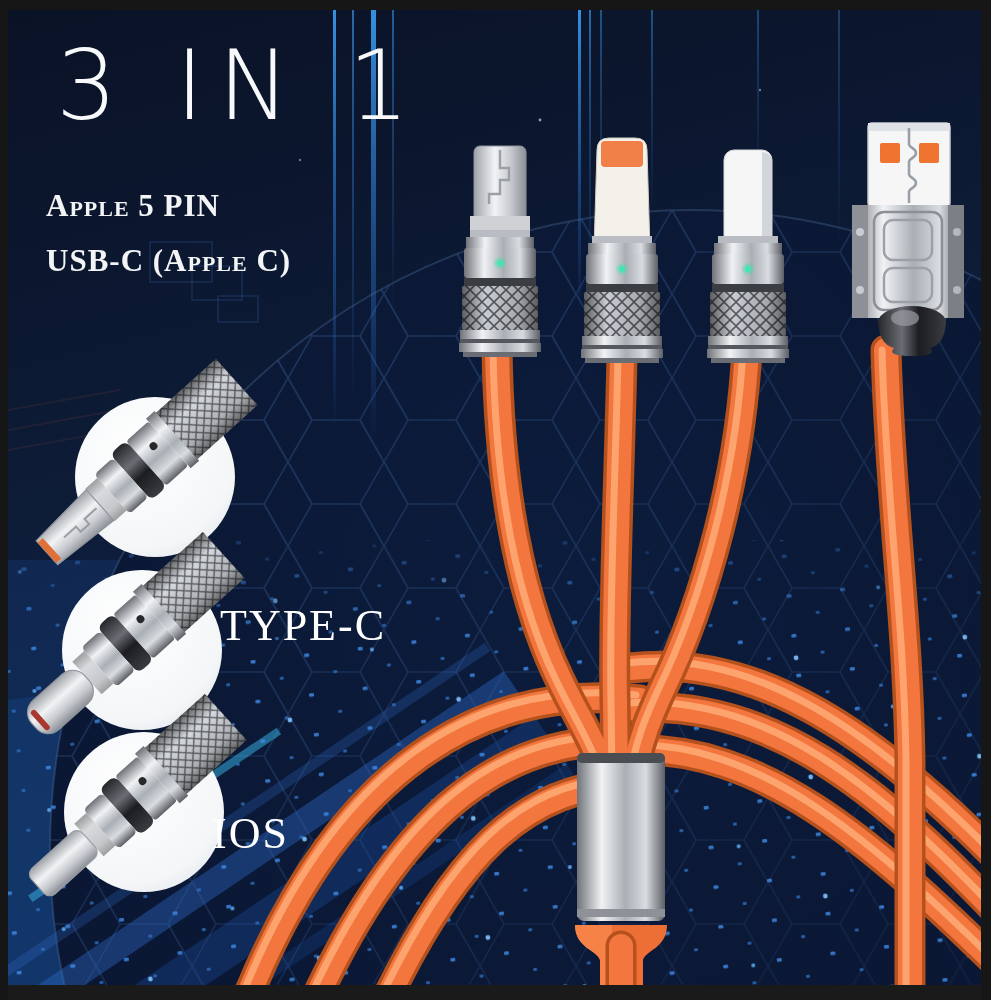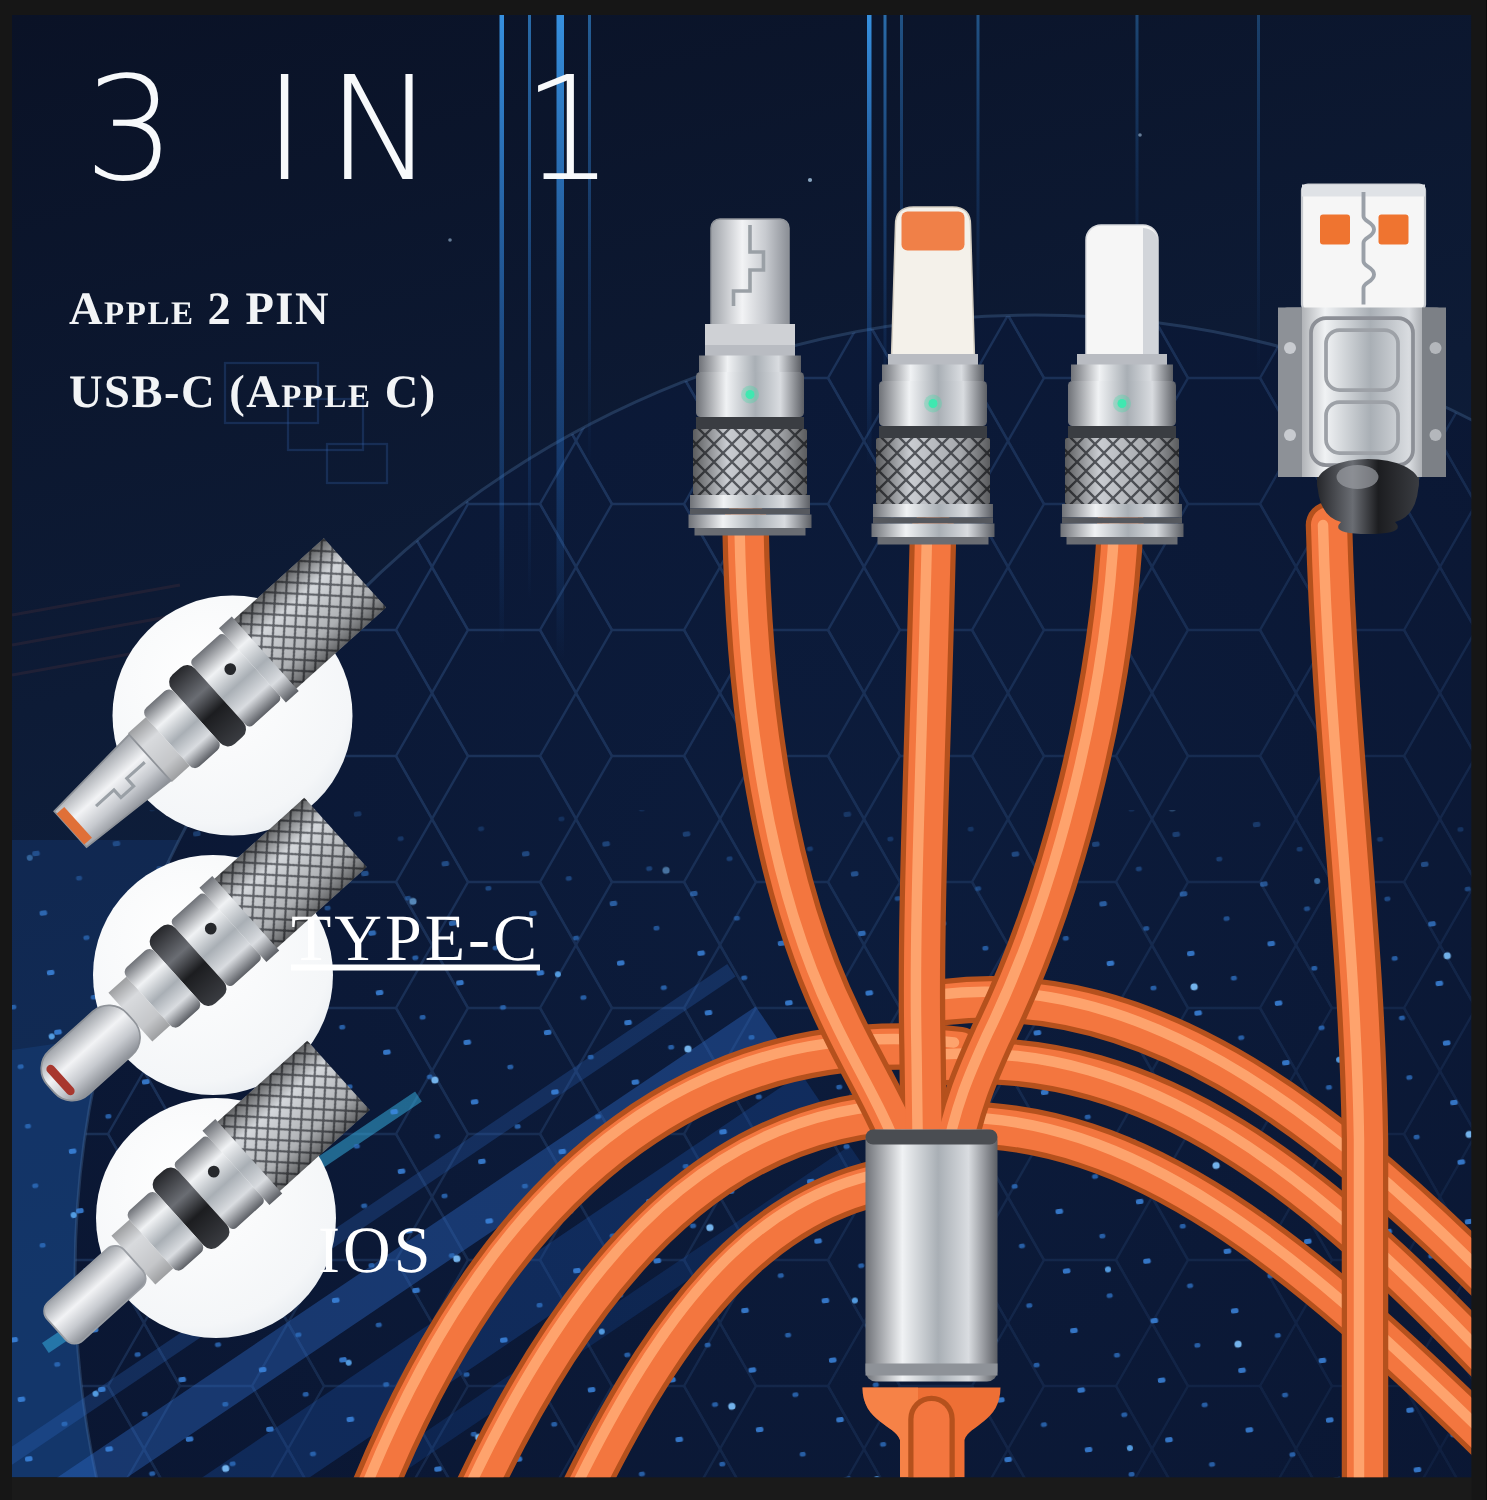--- a/index.html
+++ b/index.html
@@ -24,21 +24,21 @@
     font-variant:small-caps; font-weight:700;
     font-size:31px; line-height:55px; letter-spacing:1px;
     color:#f2f4f6; white-space:nowrap;
   }
   .callout-label {
     font-family:"Liberation Serif", serif;
     font-size:44px; font-weight:400; letter-spacing:2px;
     color:#ffffff; white-space:nowrap;
   }
   .label-micro  { left:206px; top:426px; }
-  .label-typec  { left:194px; top:600px;text-decoration:underline; }
+  .label-typec  { left:220px; top:600px; }
   .label-ios    { left:212px; top:808px; }
 </style>
 </head>
 <body>
 
 <div class="stage">
 
 <svg width="991" height="1000" viewBox="0 0 991 1000">
   <defs>
     <linearGradient id="bgGrad" x1="0" y1="0" x2="0.25" y2="1">
@@ -352,20 +352,20 @@
 
   <rect x="0" y="0" width="991" height="10" fill="#161616"></rect>
   <rect x="0" y="985" width="991" height="15" fill="#1a1a1a"></rect>
   <rect x="0" y="0" width="8" height="1000" fill="#161616"></rect>
   <rect x="981" y="0" width="10" height="1000" fill="#161616"></rect>
 </svg>
 
 <div class="overlay title">3 IN 1</div>
 
 <div class="overlay features">
-  <div>Apple 2 PIN</div>
+  <div>Apple 5 PIN</div>
   <div>USB-C (Apple C)</div>
 </div>
 
 <div class="overlay callout-label label-typec">TYPE-C</div>
 <div class="overlay callout-label label-ios">IOS</div>
 
 </div>
 
 </body></html>

